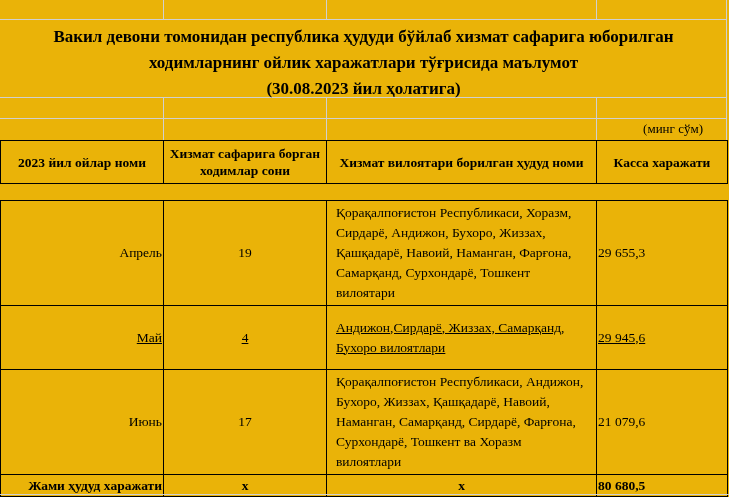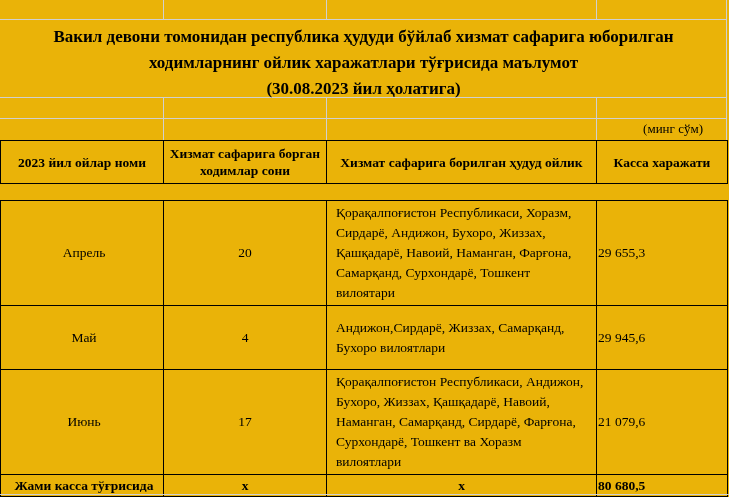--- a/index.html
+++ b/index.html
@@ -34,21 +34,21 @@
   }
 
   
   table{border-collapse:collapse;table-layout:fixed;position:absolute;left:0;width:727px;}
   td{border:1.5px solid #000;vertical-align:middle;font-size:13.5px;overflow:hidden;}
   #header-table{top:140px;height:44px;}
   #header-table td{
     font-weight:bold;text-align:center;line-height:17px;padding:0 3px;font-size:13.5px;
   }
   #data-table{top:200px;}
-  .c-month{text-align:center;padding-left:5px;}
+  .c-month{text-align:right;padding-left:5px;}
   .c-count{text-align:center;}
   .c-region{line-height:20px;padding:2px 9px;}
   .c-amount{padding-right:18px;}
   .total-row td{font-weight:bold;}
 </style>
 </head>
 <body>
 
 <div class="canvas">
 
@@ -85,54 +85,54 @@
     <colgroup>
         <col style="width:163px">
         <col style="width:163px">
         <col style="width:270px">
         <col style="width:131px">
       </colgroup>
     <tbody>
         <tr>
       <td>2023 йил ойлар номи</td>
       <td>Хизмат сафарига борган ходимлар сони</td>
-      <td>Хизмат сафарига борилган ҳудуд ойлик</td>
+      <td>Хизмат вилоятари борилган ҳудуд номи</td>
       <td>Касса харажати</td>
     </tr>
   </tbody>
     </table>
 
   <table id="data-table">
     <colgroup>
         <col style="width:163px">
         <col style="width:163px">
         <col style="width:270px">
         <col style="width:131px">
       </colgroup>
     <tbody>
         <tr style="height:103px;">
       <td class="c-month">Апрель</td>
-      <td class="c-count">20</td>
+      <td class="c-count">19</td>
       <td class="c-region">Қорақалпоғистон Республикаси, Хоразм, Сирдарё, Андижон, Бухоро, Жиззах, Қашқадарё, Навоий, Наманган, Фарғона, Самарқанд, Сурхондарё, Тошкент вилоятари</td>
       <td class="c-amount">29 655,3</td>
     </tr>
-    <tr style="height:64px;">
+    <tr style="height:64px;text-decoration:underline;">
       <td class="c-month">Май</td>
       <td class="c-count">4</td>
       <td class="c-region">Андижон,Сирдарё, Жиззах, Самарқанд, Бухоро вилоятлари</td>
       <td class="c-amount">29 945,6</td>
     </tr>
     <tr style="height:101px;">
       <td class="c-month">Июнь</td>
       <td class="c-count">17</td>
       <td class="c-region">Қорақалпоғистон Республикаси, Андижон, Бухоро, Жиззах, Қашқадарё, Навоий, Наманган, Самарқанд, Сирдарё, Фарғона, Сурхондарё, Тошкент ва Хоразм вилоятлари</td>
       <td class="c-amount">21 079,6</td>
     </tr>
     <tr class="total-row" style="height:22px;">
-      <td class="c-month">Жами касса тўғрисида</td>
+      <td class="c-month">Жами ҳудуд харажати</td>
       <td class="c-count">х</td>
       <td class="c-count">х</td>
       <td class="c-amount">80 680,5</td>
     </tr>
   </tbody>
     </table>
 
   <div class="bottom-gridline"></div>
 
 </div>

